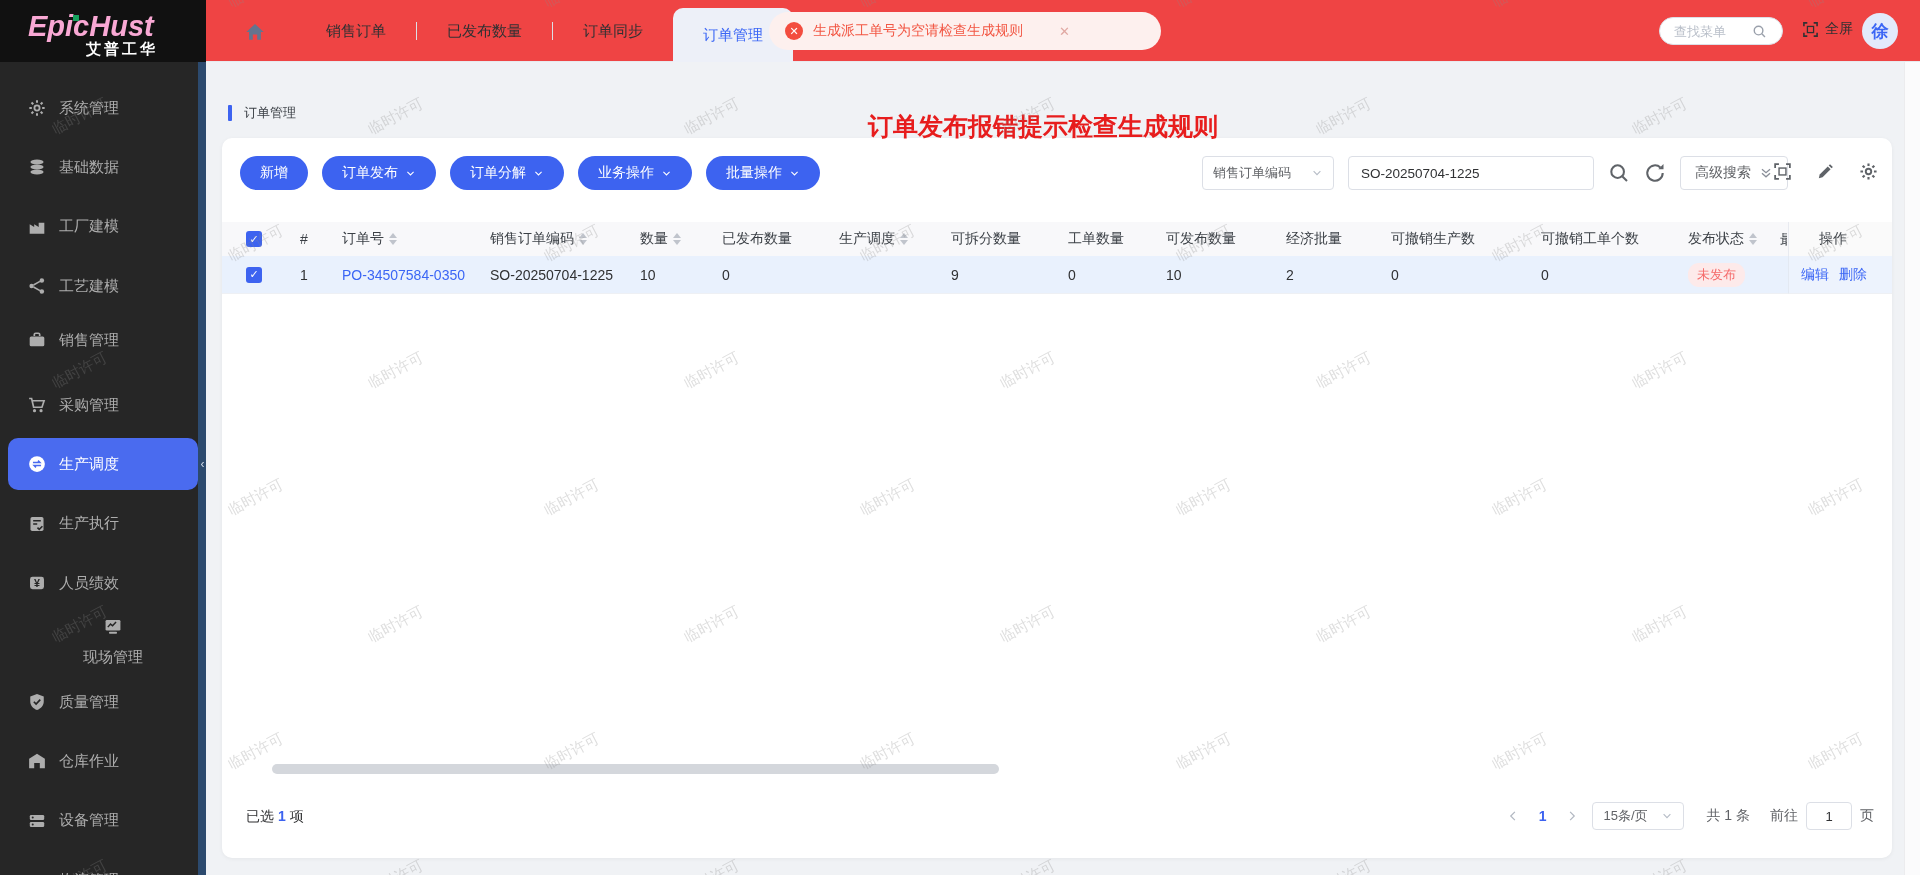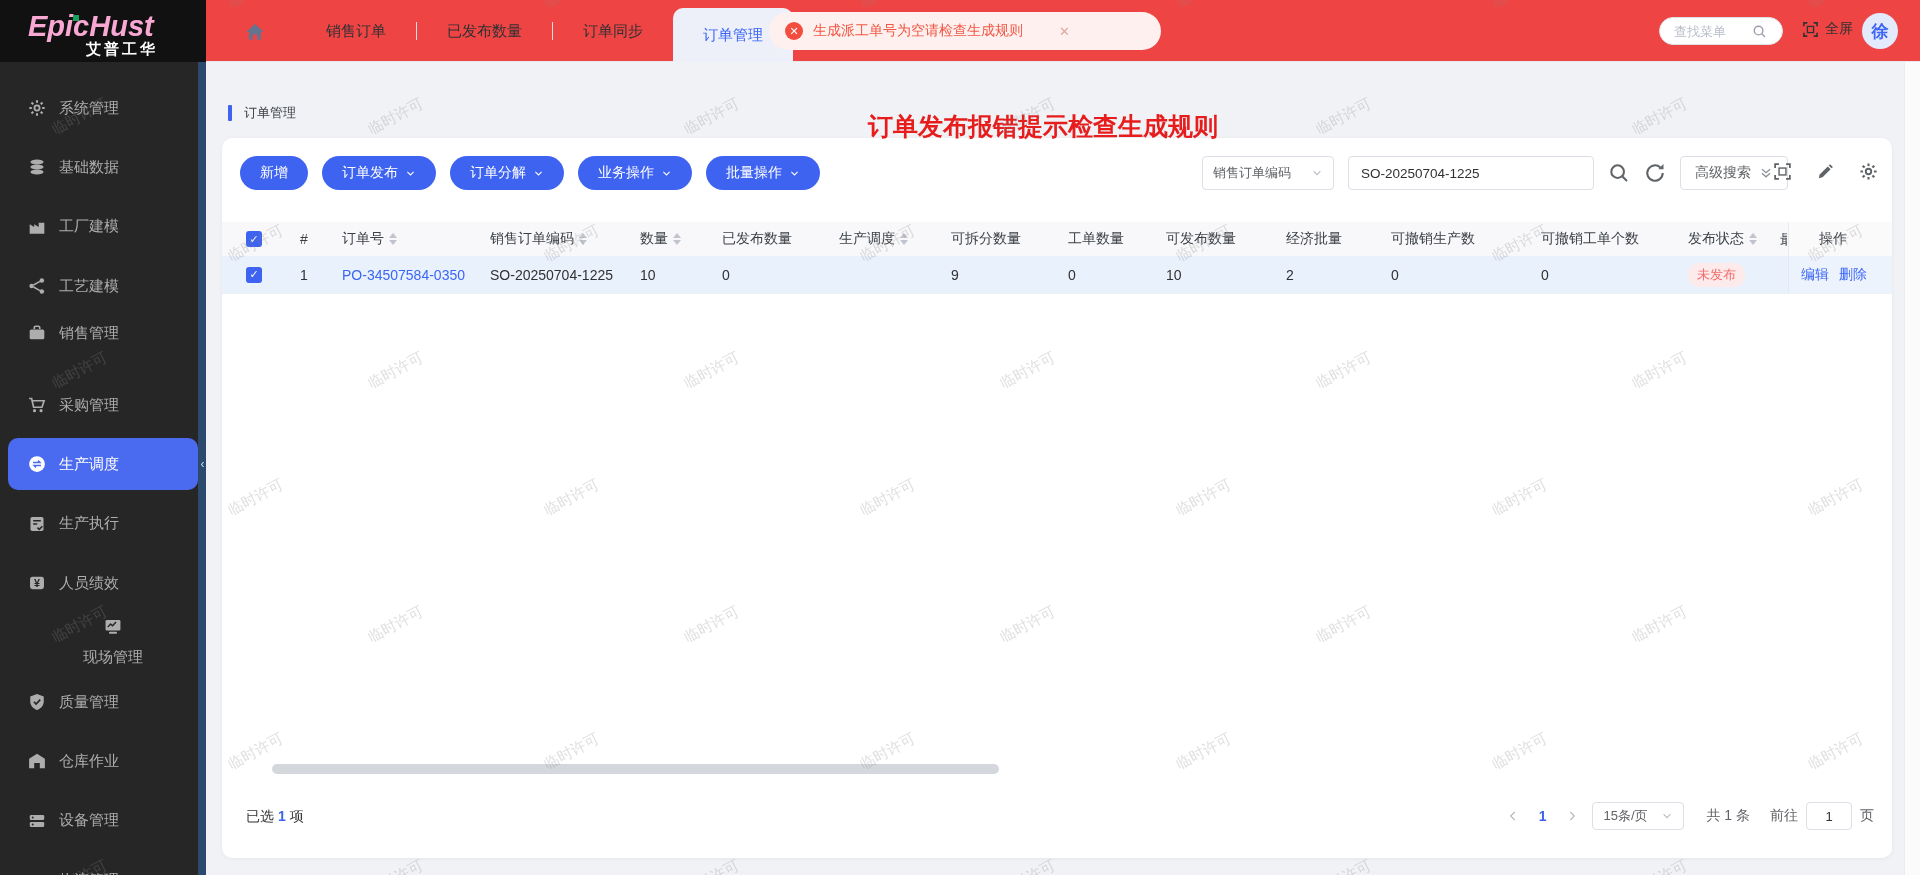--- a/index.html
+++ b/index.html
@@ -135,21 +135,21 @@
         <span class="nav-ic">
           <svg viewBox="0 0 16 16" fill="none" xmlns="http://www.w3.org/2000/svg">
             <circle cx="3.2" cy="8" r="2" fill="currentColor"></circle>
             <circle cx="12.3" cy="3.2" r="2" fill="currentColor"></circle>
             <circle cx="12.3" cy="12.8" r="2" fill="currentColor"></circle>
             <path d="M4.9 7.1 10.6 3.9M4.9 8.9 10.6 12.1" stroke="currentColor" stroke-width="1.4"></path>
           </svg>
         </span>
         <span>工艺建模</span>
       </div>
-      <div class="nav-item" style="top: 307px;">
+      <div class="nav-item" style="top: 314px;">
         <span class="nav-ic">
           <svg viewBox="0 0 16 16" fill="none" xmlns="http://www.w3.org/2000/svg">
             <rect x="1.5" y="4.8" width="13" height="8.8" rx="1.4" fill="currentColor"></rect>
             <path d="M5.6 4.4V3.2A1.2 1.2 0 0 1 6.8 2h2.4a1.2 1.2 0 0 1 1.2 1.2v1.2" stroke="currentColor" stroke-width="1.5"></path>
           </svg>
         </span>
         <span>销售管理</span>
       </div>
       <div class="nav-item" style="top: 379px;">
         <span class="nav-ic">

